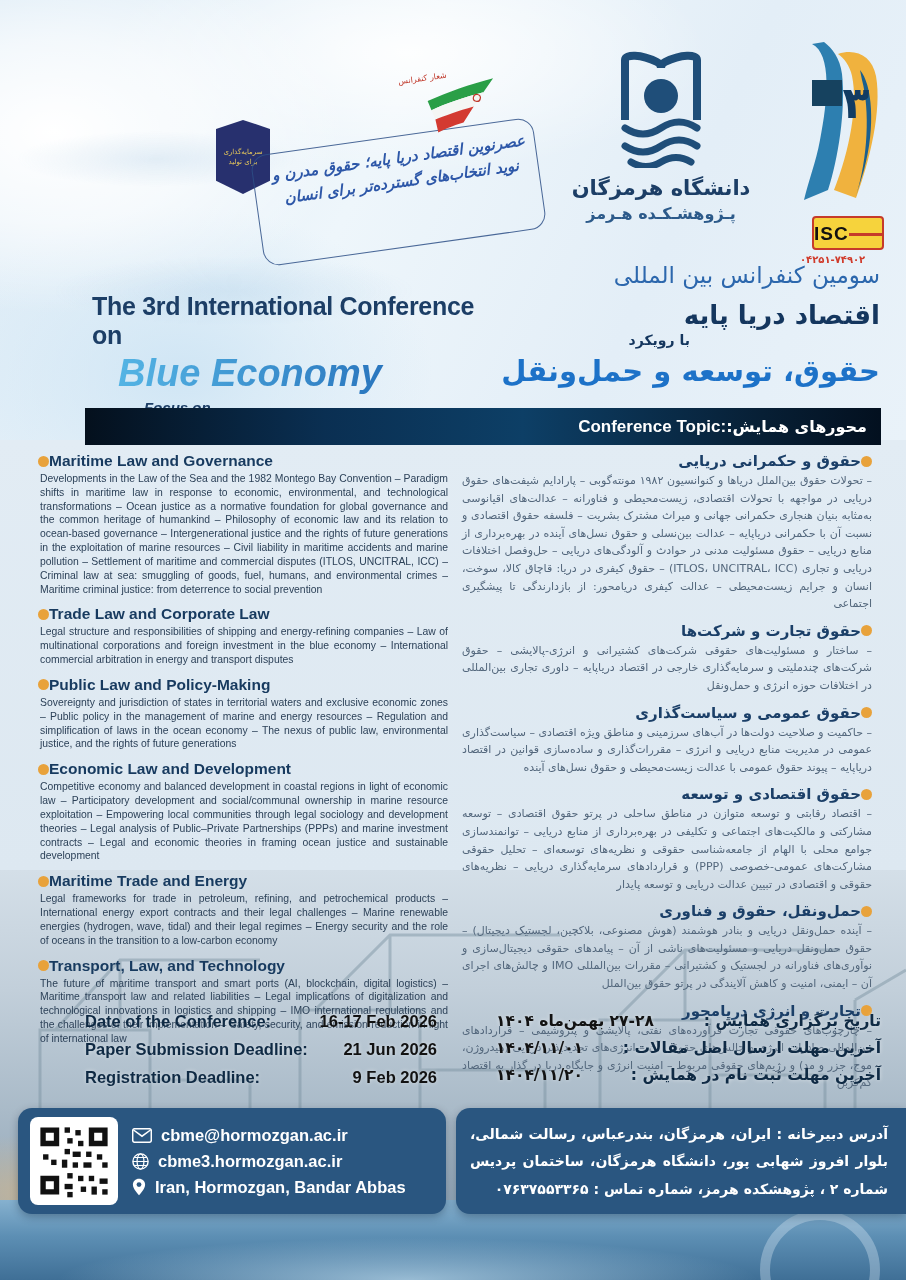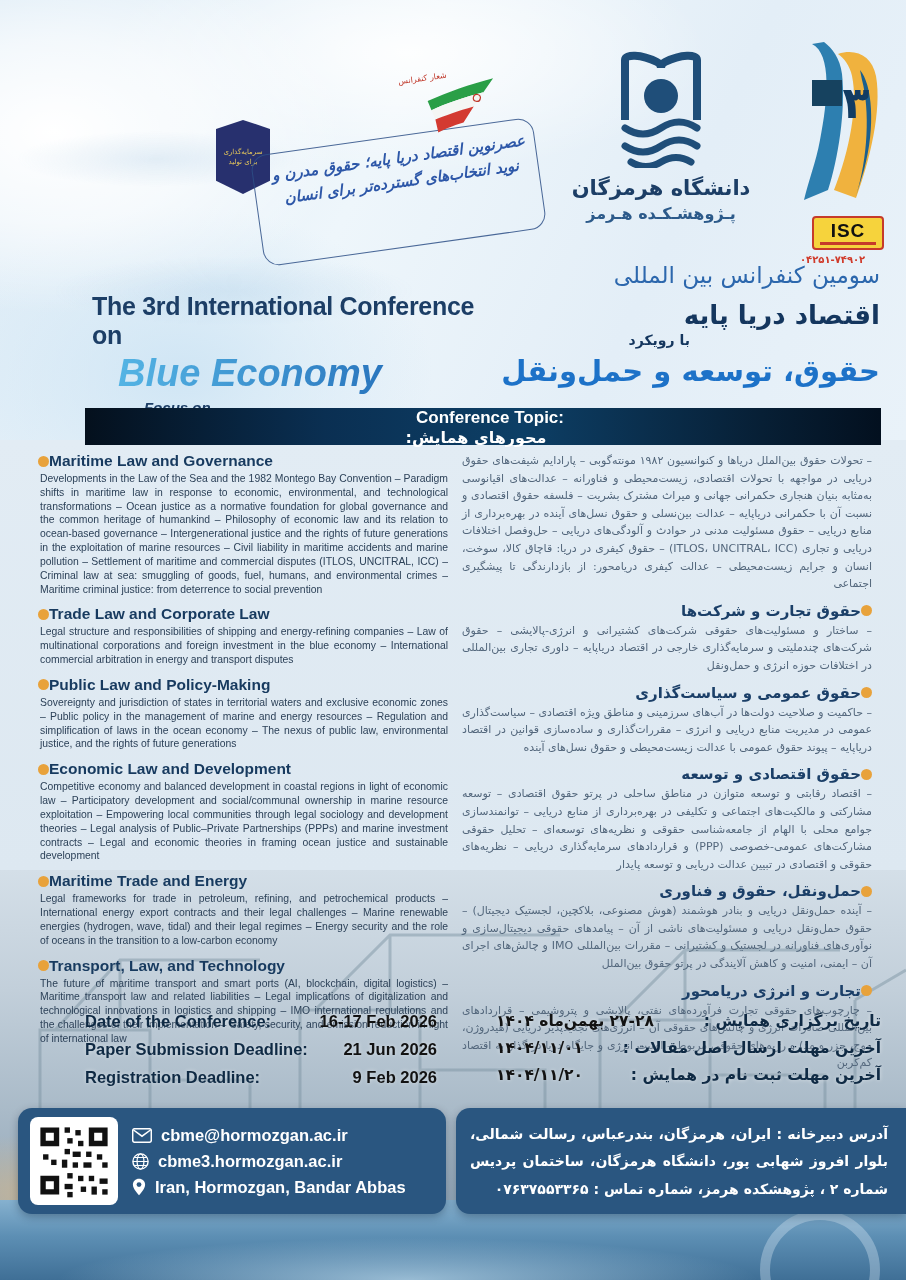--- a/index.html
+++ b/index.html
@@ -45,43 +45,43 @@
     clip-path:polygon(50% 0,100% 12%,100% 82%,50% 100%,0 82%,0 12%);
     display:flex;align-items:center;justify-content:center;padding:6px;}
   .emblem span{font-size:7px;color:#e8c95a;text-align:center;line-height:1.5;}
   .flag{position:absolute;left:252px;top:6px;width:72px;height:78px;transform:rotate(14deg);}
   .univ-block{position:absolute;left:556px;top:50px;width:210px;text-align:center;}
   .univ-logo{display:block;margin:0 auto;}
   .univ-name{margin-top:8px;font-weight:bold;font-size:21px;color:#1c3e66;}
   .inst-name{margin-top:4px;font-weight:bold;font-size:16px;color:#2c5a8a;letter-spacing:3px;}
   .edition{position:absolute;left:798px;top:40px;width:92px;height:168px;}
   .isc{position:absolute;left:812px;top:216px;width:72px;height:34px;background:var(--isc-yellow,#f6d33c);
-    border:2.5px solid var(--isc-red,#c63b2a);border-radius:4px;display:flex;flex-direction:column;
+    border:2.5px solid var(--isc-red,#c63b2a);border-radius:4px;display:flex;flex-direction:row;
     align-items:center;justify-content:center;}
   .isc b{font-size:19px;color:#111;letter-spacing:1px;line-height:1;}
   .isc i{display:block;width:56px;height:3px;background:#c63b2a;margin-top:2px;}
   .isc-code{position:absolute;left:800px;top:254px;width:96px;text-align:left;font-weight:bold;
     font-size:10px;color:#d03a2a;}
   
   .title-en{position:absolute;left:92px;top:292px;width:390px;}
   .t-en1{font-weight:800;font-size:25px;color:#1c3e66;letter-spacing:-.3px;}
   .t-en2{margin:2px 0 0 26px;font-style:italic;font-weight:800;font-size:38px;
     background:linear-gradient(90deg,#54b4e4,#1a5fb0);-webkit-background-clip:text;background-clip:text;
     color:#1f6fc2;-webkit-text-fill-color:transparent;}
   .t-en3{margin:4px 0 0 52px;font-style:italic;font-weight:bold;font-size:15px;color:#1c3e66;}
   .t-en4{margin:1px 0 0 52px;font-style:italic;font-weight:800;font-size:21px;color:#10417f;}
   .title-fa{position:absolute;left:468px;top:262px;width:412px;text-align:right;}
   .t-fa1{font-size:23px;color:#2c67ad;padding-left:4px;}
   .t-fa2{margin-top:12px;font-weight:bold;font-size:26px;color:#14365e;}
   .t-fa3{margin:2px 190px 0 0;font-size:14px;font-weight:bold;color:#14365e;}
   .t-fa4{margin-top:6px;font-weight:bold;font-size:29px;color:var(--title-blue,#1d72c8);}
   
   .topic-bar{position:absolute;left:85px;top:408px;width:796px;height:37px;display:flex;
-    align-items:center;justify-content:space-between;color:#fff;
-    background:linear-gradient(90deg,#04101d 0%,#0a2f52 30%,#0d3f66 55%,#071f35 85%,#03101f 100%);flex-direction:column;}
+    align-items:center;justify-content:flex-end;color:#fff;
+    background:linear-gradient(90deg,#04101d 0%,#0a2f52 30%,#0d3f66 55%,#071f35 85%,#03101f 100%);}
   .topic-bar .en{font-weight:800;font-size:17px;padding-left:14px;}
   .topic-bar .fa{font-weight:bold;font-size:16px;padding-right:14px;}
   
   .topics{position:absolute;left:38px;top:452px;width:834px;display:grid;grid-template-columns:424px 410px;}
   .col-en{padding-right:14px;}
   .sec{margin-bottom:9px;}
   .sec-head{display:flex;align-items:center;margin-bottom:2px;}
   .bullet{width:11px;height:11px;border-radius:50%;background:var(--accent-orange,#e8a23b);flex:0 0 auto;}
   .sec-en h3{font-size:15.5px;font-weight:800;color:#173a5f;}
   .sec-en p{font-size:10.4px;line-height:1.33;color:#2c4158;text-align:justify;margin-left:2px;}
@@ -234,20 +234,24 @@
       <section class="sec sec-en">
         <div class="sec-head">
             <span class="bullet"></span>
           <h3>Transport, Law, and Technology</h3>
           </div>
         <p>The future of maritime transport and smart ports (AI, blockchain, digital logistics) – Maritime transport law and related liabilities – Legal implications of digitalization and technological innovations in logistics and shipping – IMO international regulations and the challenges of their implementation – Safety, security, and emission reduction in light of international law</p>
       </section>
     </div>
     <div class="col-fa fa">
       <section class="sec sec-fa">
+        <div class="sec-head">
+            <span class="bullet"></span>
+          <h3>حقوق و حکمرانی دریایی</h3>
+          </div>
         <p>– تحولات حقوق بین‌الملل دریاها و کنوانسیون ۱۹۸۲ مونته‌گوبی – پارادایم شیفت‌های حقوق دریایی در مواجهه با تحولات اقتصادی، زیست‌محیطی و فناورانه – عدالت‌های اقیانوسی به‌مثابه بنیان هنجاری حکمرانی جهانی و میراث مشترک بشریت – فلسفه حقوق اقتصادی و نسبت آن با حکمرانی دریاپایه – عدالت بین‌نسلی و حقوق نسل‌های آینده در بهره‌برداری از منابع دریایی – حقوق مسئولیت مدنی در حوادث و آلودگی‌های دریایی – حل‌وفصل اختلافات دریایی و تجاری (ITLOS، UNCITRAL، ICC) – حقوق کیفری در دریا: قاچاق کالا، سوخت، انسان و جرایم زیست‌محیطی – عدالت کیفری دریامحور: از بازدارندگی تا پیشگیری اجتماعی</p>
       </section>
       <section class="sec sec-fa">
         <div class="sec-head">
             <span class="bullet"></span>
           <h3>حقوق تجارت و شرکت‌ها</h3>
           </div>
         <p>– ساختار و مسئولیت‌های حقوقی شرکت‌های کشتیرانی و انرژی-پالایشی – حقوق شرکت‌های چندملیتی و سرمایه‌گذاری خارجی در اقتصاد دریاپایه – داوری تجاری بین‌المللی در اختلافات حوزه انرژی و حمل‌ونقل</p>
       </section>
       <section class="sec sec-fa">

